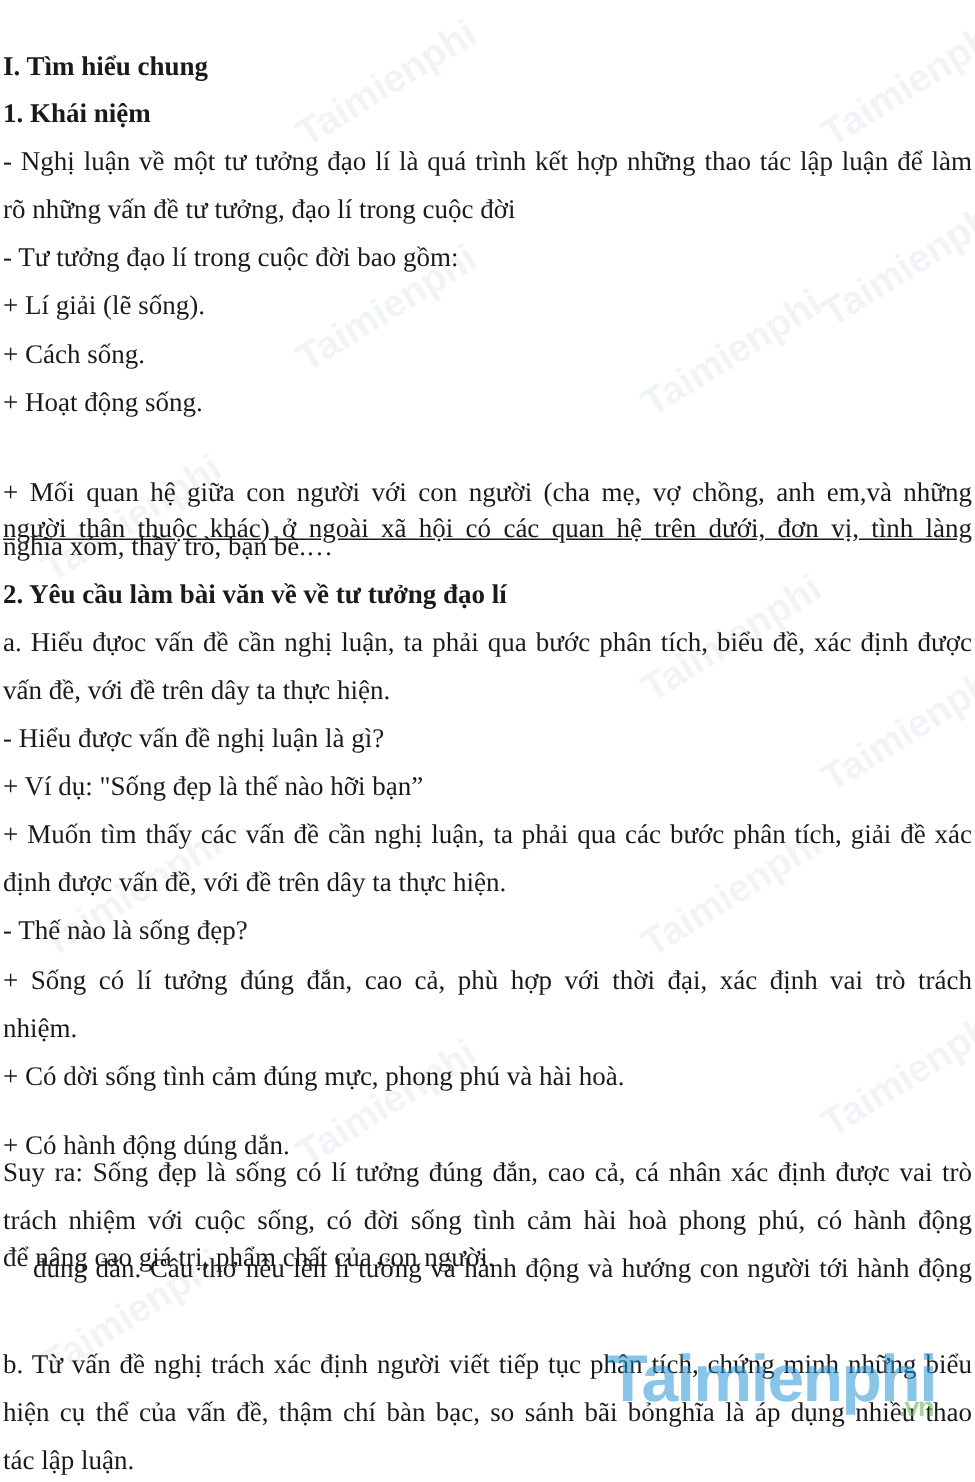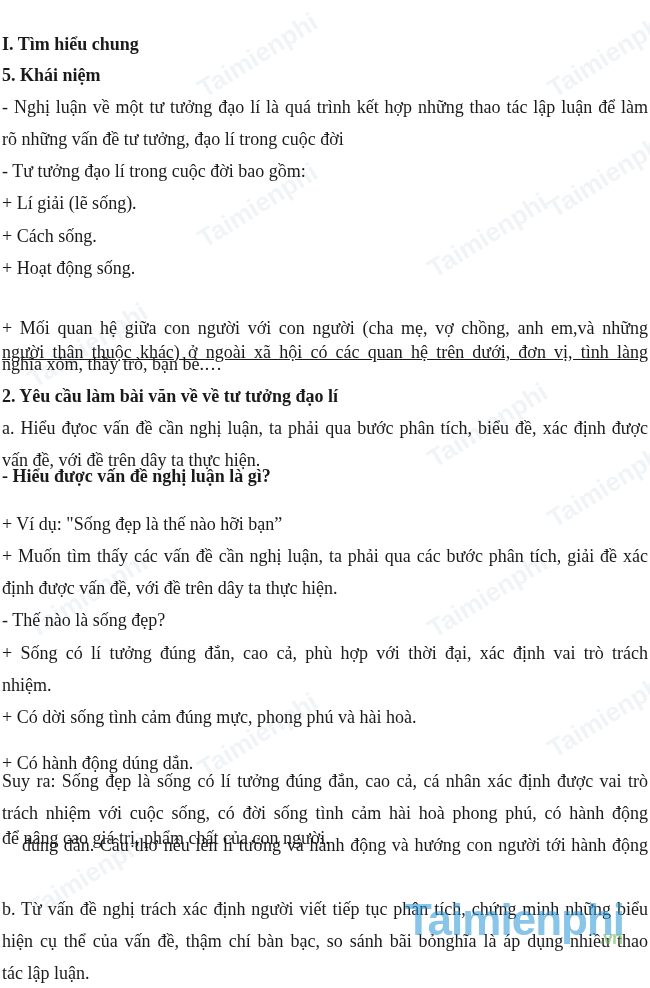--- a/index.html
+++ b/index.html
@@ -48,34 +48,34 @@
   <div class="wm" style="left:20px;top:580px;">Taimienphi</div>
   <div class="wm" style="left:540px;top:470px;">Taimienphi</div>
   <div class="wm" style="left:420px;top:580px;">Taimienphi</div>
   <div class="wm" style="left:190px;top:720px;">Taimienphi</div>
   <div class="wm" style="left:540px;top:700px;">Taimienphi</div>
   <div class="wm" style="left:20px;top:860px;">Taimienphi</div>
 
 
   <div id="lines">
       <div class="line bold" style="top: 34px;">I. Tìm hiểu chung</div>
-      <div class="line bold" style="top: 65px;">5. Khái niệm</div>
+      <div class="line bold" style="top: 65px;">1. Khái niệm</div>
       <div class="line justify" style="top: 97px;">- Nghị luận về một tư tưởng đạo lí là quá trình kết hợp những thao tác lập luận để làm</div>
       <div class="line" style="top: 129px;">rõ những vấn đề tư tưởng, đạo lí trong cuộc đời</div>
       <div class="line" style="top: 161px;">- Tư tưởng đạo lí trong cuộc đời bao gồm:</div>
       <div class="line" style="top: 193px;">+ Lí giải (lẽ sống).</div>
       <div class="line" style="top: 226px;">+ Cách sống.</div>
       <div class="line" style="top: 258px;">+ Hoạt động sống.</div>
       <div class="line justify" style="top: 290px; margin-top: 28px;">+ Mối quan hệ giữa con người với con người (cha mẹ, vợ chồng, anh em,và những</div>
       <div class="line justify" style="top: 342px; text-decoration: underline;">người thân thuộc khác) ở ngoài xã hội có các quan hệ trên dưới, đơn vị, tình làng</div>
       <div class="line" style="top: 354px; font-family: Liberation Serif, serif;">nghĩa xóm, thầy trò, bạn bè.…</div>
       <div class="line bold" style="top: 386px;">2. Yêu cầu làm bài văn về về tư tưởng đạo lí</div>
       <div class="line justify" style="top: 418px;">a. Hiểu đựoc vấn đề cần nghị luận, ta phải qua bước phân tích, biểu đề, xác định được</div>
       <div class="line" style="top: 450px;">vấn đề, với đề trên dây ta thực hiện.</div>
-      <div class="line" style="top: 466px; font-weight: bold;">- Hiểu được vấn đề nghị luận là gì?</div>
+      <div class="line" style="top: 482px;">- Hiểu được vấn đề nghị luận là gì?</div>
       <div class="line" style="top: 514px;">+ Ví dụ: "Sống đẹp là thế nào hỡi bạn”</div>
       <div class="line justify" style="top: 546px;">+ Muốn tìm thấy các vấn đề cần nghị luận, ta phải qua các bước phân tích, giải đề xác</div>
       <div class="line" style="top: 578px;">định được vấn đề, với đề trên dây ta thực hiện.</div>
       <div class="line" style="top: 610px;">- Thế nào là sống đẹp?</div>
       <div class="line justify" style="top: 643px;">+ Sống có lí tưởng đúng đắn, cao cả, phù hợp với thời đại, xác định vai trò trách</div>
       <div class="line" style="top: 675px;">nhiệm.</div>
       <div class="line" style="top: 707px;">+ Có dời sống tình cảm đúng mực, phong phú và hài hoà.</div>
       <div class="line" style="top: 739px; margin-top: 14px;">+ Có hành động dúng dắn.</div>
       <div class="line justify" style="top: 771px;">Suy ra: Sống đẹp là sống có lí tưởng đúng đắn, cao cả, cá nhân xác định được vai trò</div>
       <div class="line justify" style="top: 803px;">trách nhiệm với cuộc sống, có đời sống tình cảm hài hoà phong phú, có hành động</div>

